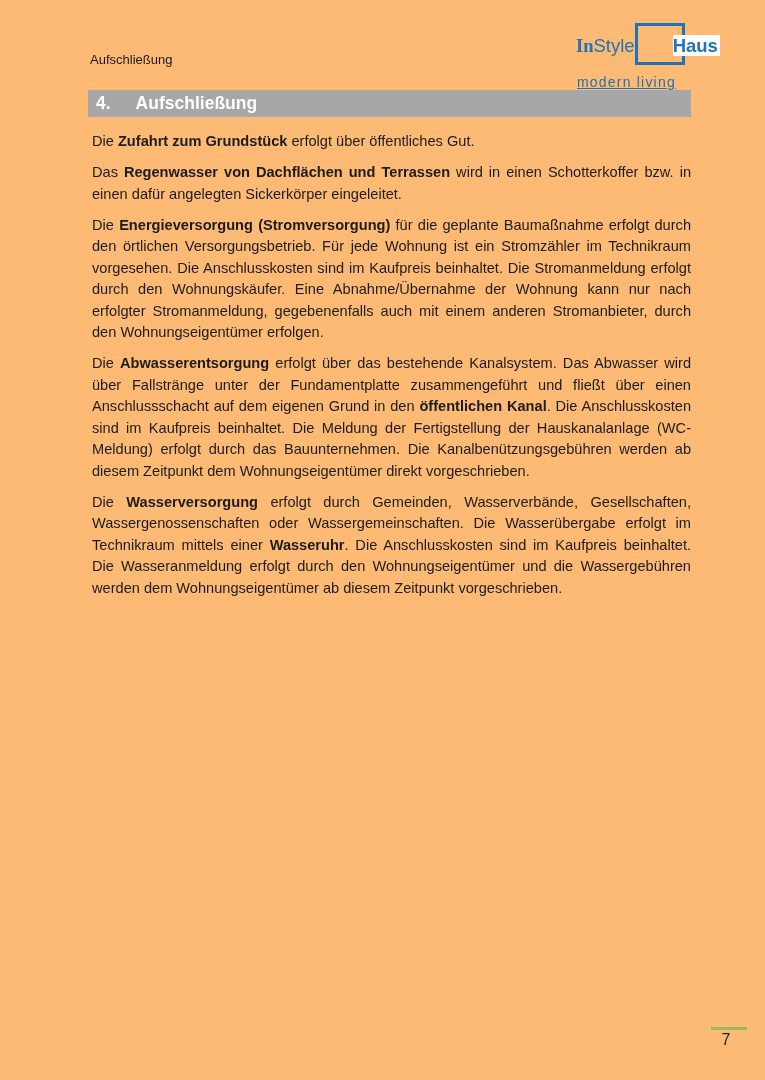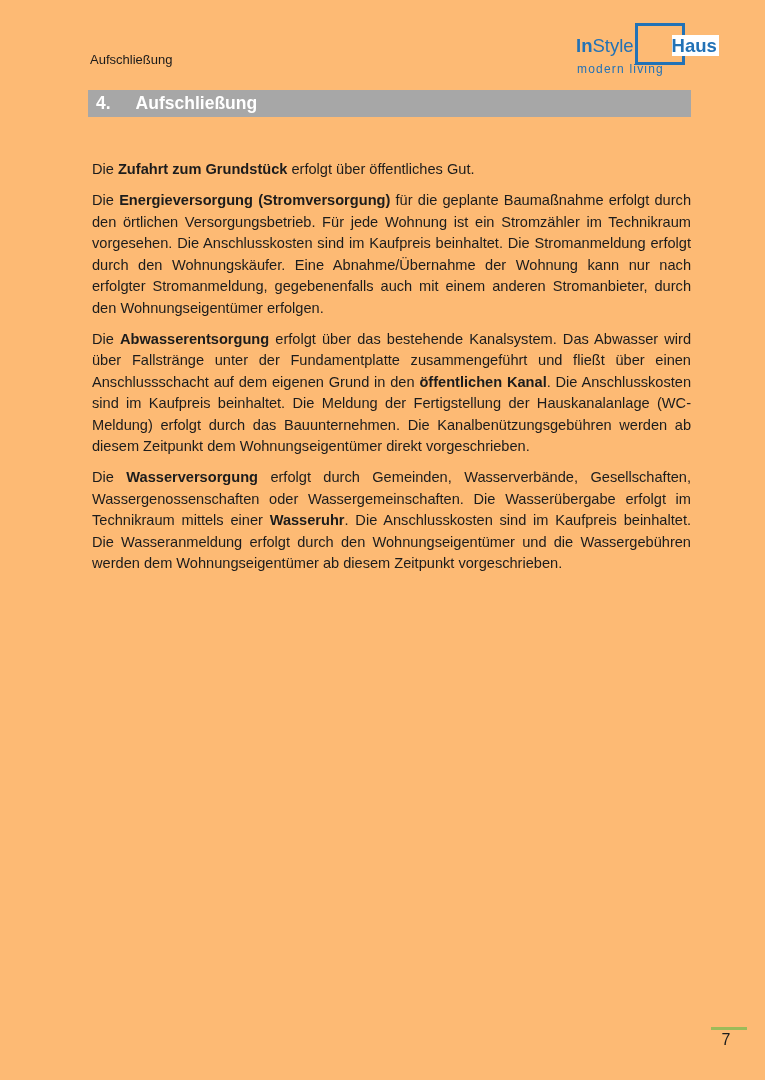--- a/index.html
+++ b/index.html
@@ -33,29 +33,30 @@
   }
   .logo-text {
     position: absolute;
     left: 0; top: 23px;
     font-size: 18.5px;
     line-height: 1;
     color: #2272B6;
     white-space: nowrap;
     z-index: 2;
   }
-  .logo-text .lt-b { font-weight: 700; }
+  .logo-text .lt-b { font-weight: 700; font-family: Liberation Serif, serif; }
   .logo-text .lt-haus { font-weight: 700; background: #ffffff; padding-right: 2px; margin-left: 38px; }
   .logo-tagline {
     position: absolute;
-    left: 1px; top: 48px;
-    font-size: 12px;
+    left: 1px; top: 60px;
+    font-size: 14px;
     letter-spacing: 1.2px;
     color: #2272B6;
     z-index: 2;
+    text-decoration: underline;
   }
 
   
   .heading-bar {
     position: absolute;
     left: 88px; top: 90px;
     width: 603px; height: 27px;
     background: #A7A7A7;
     color: #ffffff;
     font-weight: 700;
@@ -69,21 +70,20 @@
   
   .content {
     position: absolute;
     left: 92px; top: 131px;
     width: 599px;
     font-size: 14.6px;
     line-height: 21.5px;
     text-align: justify;
     text-align-last: left;
     color: #1c1c1c;
-    margin-top: 28px;
   }
   .content p.para { margin: 0 0 9.5px 0; }
   .content .b { font-weight: 700; }
 
   
   .footer-line {
     position: absolute;
     left: 711px; top: 1027px;
     width: 36px; height: 3px;
     background: #9BBB59;
@@ -110,20 +110,21 @@
     <div class="logo-tagline">modern living</div>
   </div>
 
   <div class="heading-bar">
     <span class="heading-number">4.</span>
     <span class="heading-title">Aufschließung</span>
   </div>
 
   <div class="content">
       <p class="para"><span>Die </span><span class="b">Zufahrt zum Grundstück</span><span> erfolgt über öffentliches Gut.</span></p>
+      <p class="para"><span>Das </span><span class="b">Regenwasser von Dachflächen und Terrassen</span><span> wird in einen Schotterkoffer bzw. in einen dafür angelegten Sickerkörper eingeleitet.</span></p>
       <p class="para"><span>Die </span><span class="b">Energieversorgung (Stromversorgung)</span><span> für die geplante Baumaßnahme erfolgt durch den örtlichen Versorgungsbetrieb. Für jede Wohnung ist ein Stromzähler im Technikraum vorgesehen. Die Anschlusskosten sind im Kaufpreis beinhaltet. Die Stromanmeldung erfolgt durch den Wohnungskäufer. Eine Abnahme/Übernahme der Wohnung kann nur nach erfolgter Stromanmeldung, gegebenenfalls auch mit einem anderen Stromanbieter, durch den Wohnungseigentümer erfolgen.</span></p>
       <p class="para"><span>Die </span><span class="b">Abwasserentsorgung</span><span> erfolgt über das bestehende Kanalsystem. Das Abwasser wird über Fallstränge unter der Fundamentplatte zusammengeführt und fließt über einen Anschlussschacht auf dem eigenen Grund in den </span><span class="b">öffentlichen Kanal</span><span>. Die Anschlusskosten sind im Kaufpreis beinhaltet. Die Meldung der Fertigstellung der Hauskanalanlage (WC-Meldung) erfolgt durch das Bauunternehmen. Die Kanalbenützungsgebühren werden ab diesem Zeitpunkt dem Wohnungseigentümer direkt vorgeschrieben.</span></p>
       <p class="para"><span>Die </span><span class="b">Wasserversorgung</span><span> erfolgt durch Gemeinden, Wasserverbände, Gesellschaften, Wassergenossenschaften oder Wassergemeinschaften. Die Wasserübergabe erfolgt im Technikraum mittels einer </span><span class="b">Wasseruhr</span><span>. Die Anschlusskosten sind im Kaufpreis beinhaltet. Die Wasseranmeldung erfolgt durch den Wohnungseigentümer und die Wassergebühren werden dem Wohnungseigentümer ab diesem Zeitpunkt vorgeschrieben.</span></p>
     </div>
 
   <div class="footer-line"></div>
   <div class="footer-page">7</div>
 
 </div>
 

